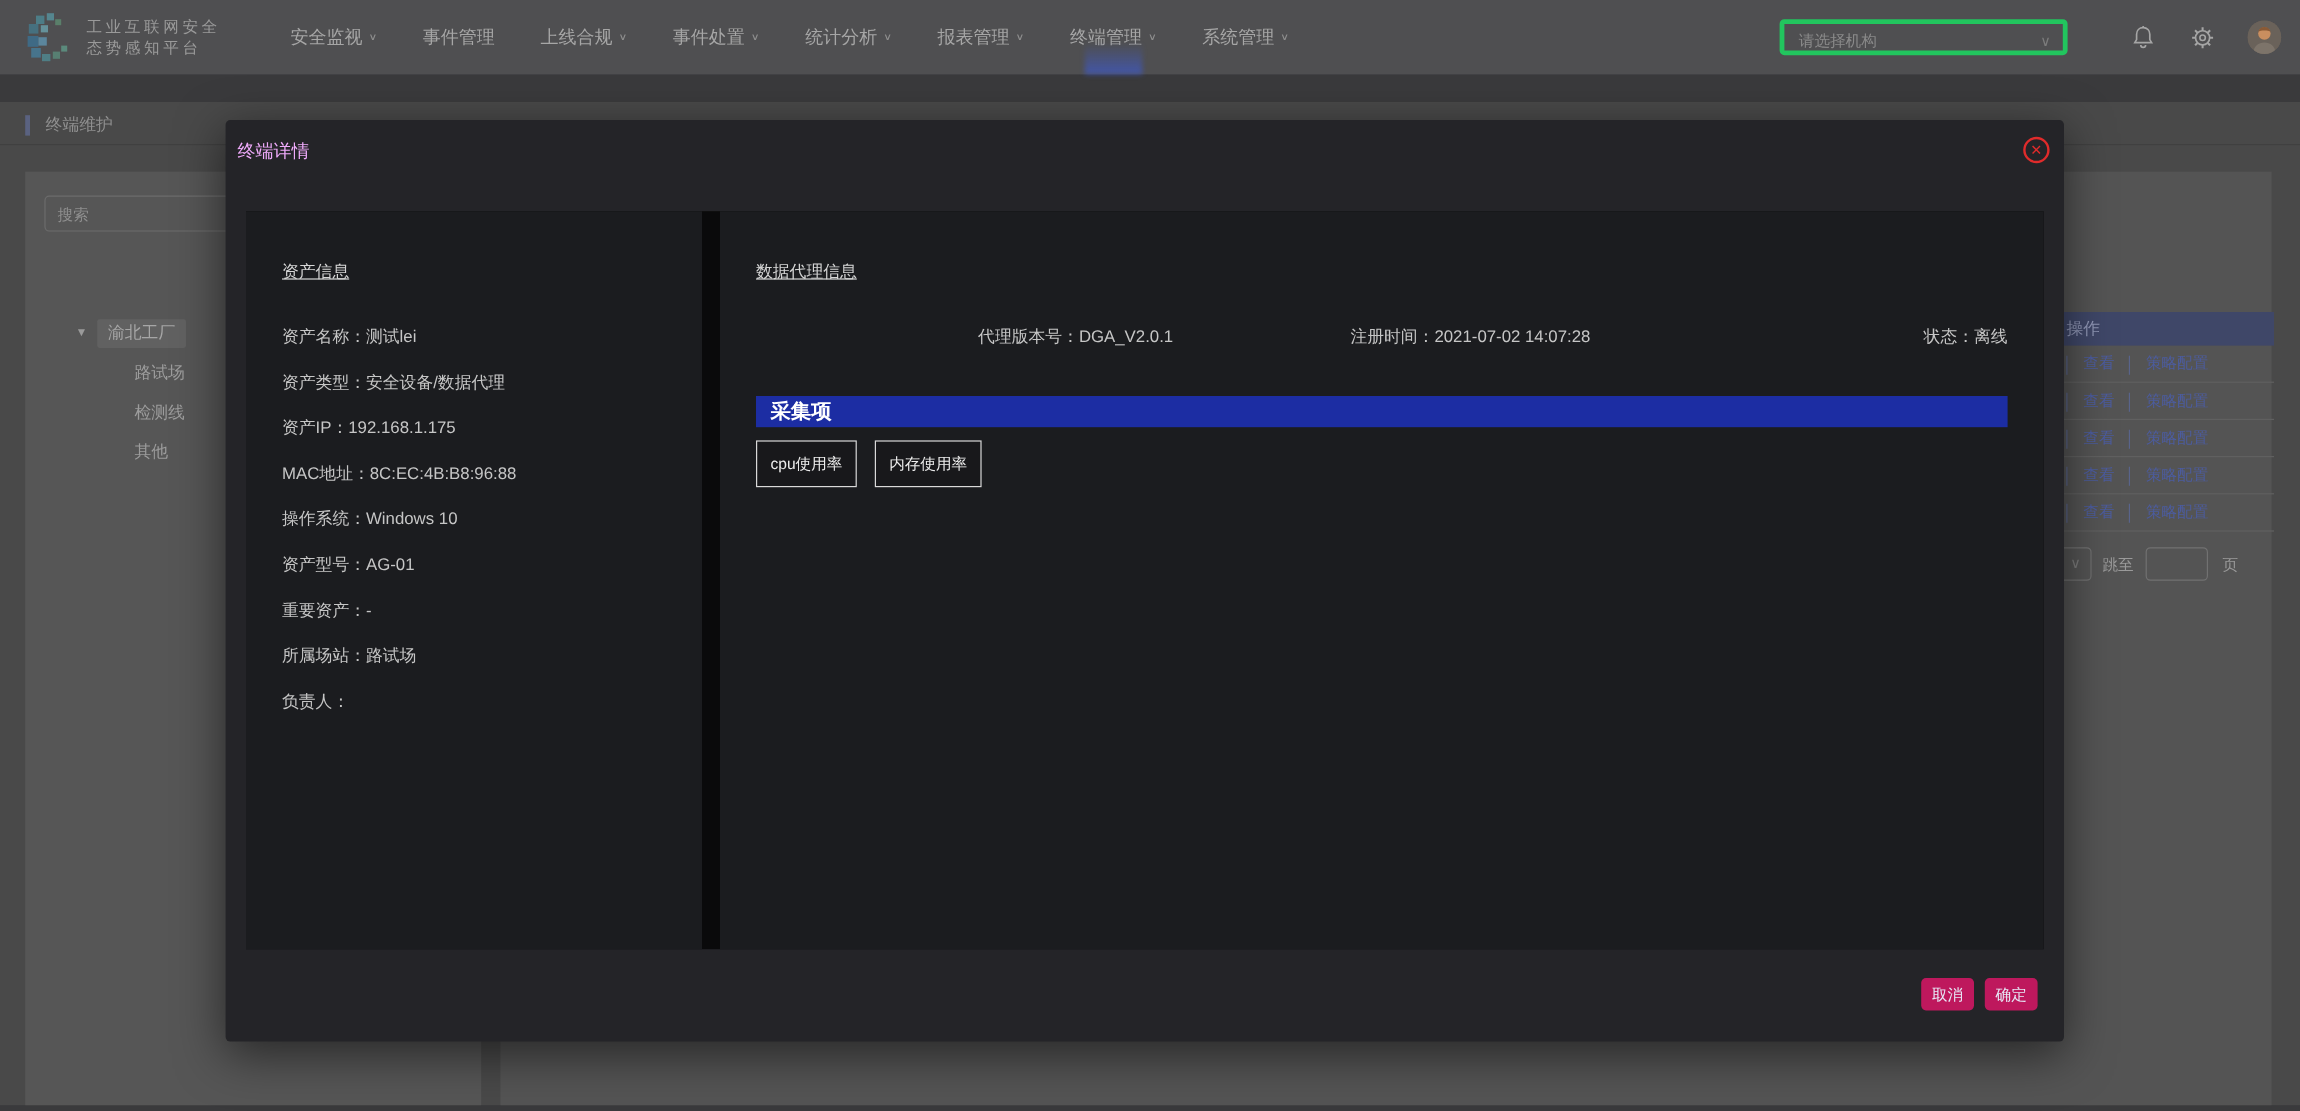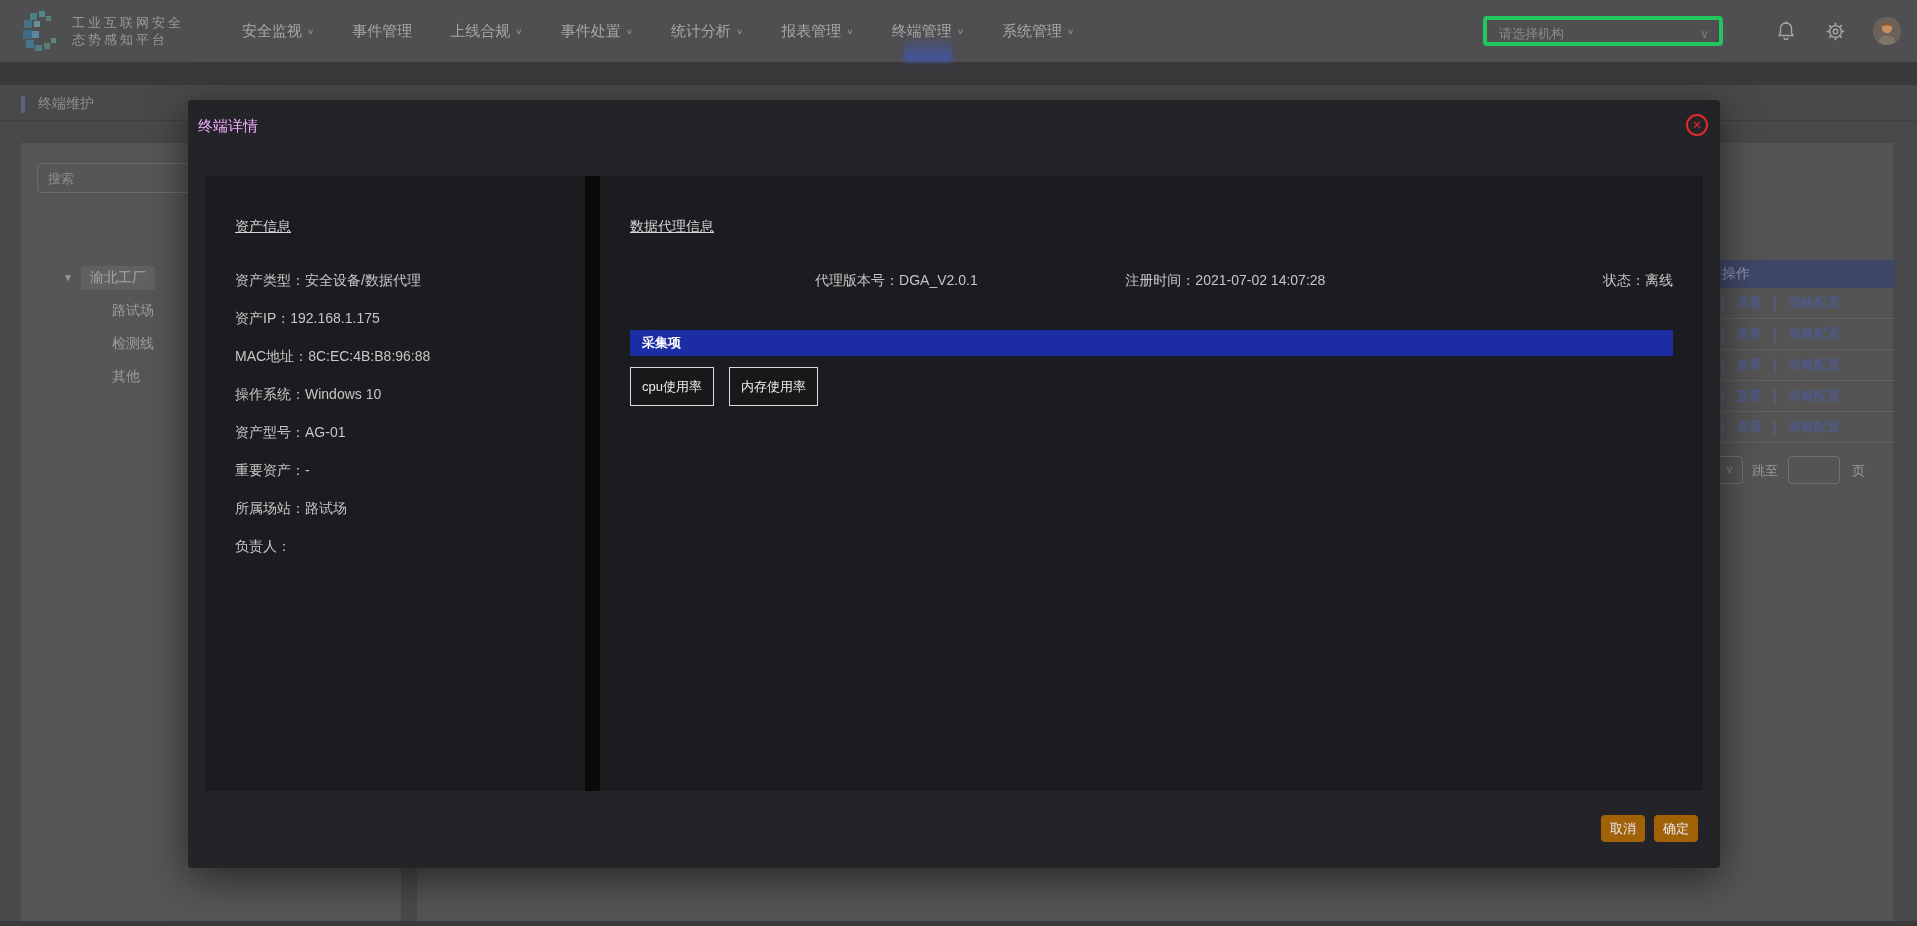--- a/index.html
+++ b/index.html
@@ -67,25 +67,25 @@
   .modal-body { position:absolute; left:17px; top:76px; width:1498px; height:615px; background:#0a0a0b; }
   .card { position:absolute; top:0; height:615px; background:#1b1c1f; }
   .card-left { left:0; width:380px; }
   .card-right { left:395px; width:1103px; }
   .card-title { position:absolute; top:42px; left:30px; color:#d6d6d6; font-size:14px;text-decoration:underline; }
   .fields { position:absolute; top:96px; left:30px; list-style:none; }
   .fields li { height:38px; color:#c6c6c6; font-size:14px; }
   .agent-row { position:absolute; top:96px; left:30px; width:1043px; display:flex; }
   .agent-row .af { flex:1; color:#c6c6c6; font-size:14px;text-align:right; }
   .collect-banner { position:absolute; top:154px; left:30px; width:1043px; height:26px; background:#1c2da3;
-     color:#ffffff; font-size:13px; font-weight:bold; line-height:26px; padding-left:12px; }
+     color:#ffffff; font-size:17px; font-weight:bold; line-height:26px; padding-left:12px; }
   .tags { position:absolute; top:191px; left:30px; display:flex; gap:15px; }
   .tag { height:39px; line-height:37px; padding:0 11px; border:1px solid #d9d9d9; color:#ededed; font-size:13px; background:#18181b; cursor:pointer; }
   .modal-footer { position:absolute; right:22px; bottom:26px; display:flex; gap:9px; }
-  .mbtn { min-width:36px; height:27px; padding:0 9px; background:#a16207; border:none; border-radius:4px;
+  .mbtn { min-width:36px; height:27px; padding:0 9px; background:#be185d; border:none; border-radius:4px;
      color:#e6e9f7; font-size:13px; cursor:pointer; font-family:"Liberation Sans","DejaVu Sans",sans-serif; }
 </style>
 </head>
 <body>
 
 <div id="screen">
 
   <div class="nav">
     <div class="logo">
       <svg width="44" height="44" viewBox="0 0 44 44">
@@ -257,20 +257,21 @@
     <div class="modal-header">
       <div class="modal-title">终端详情</div>
       <div class="modal-close">✕</div>
     </div>
 
     <div class="modal-body">
 
       <div class="card card-left">
         <div class="card-title">资产信息</div>
         <ul class="fields">
+          <li><span>资产名称：</span><span>测试lei</span></li>
           <li><span>资产类型：</span><span>安全设备/数据代理</span></li>
           <li><span>资产IP：</span><span>192.168.1.175</span></li>
           <li><span>MAC地址：</span><span>8C:EC:4B:B8:96:88</span></li>
           <li><span>操作系统：</span><span>Windows 10</span></li>
           <li><span>资产型号：</span><span>AG-01</span></li>
           <li><span>重要资产：</span><span>-</span></li>
           <li><span>所属场站：</span><span>路试场</span></li>
           <li><span>负责人：</span><span></span></li>
         </ul>
       </div>

